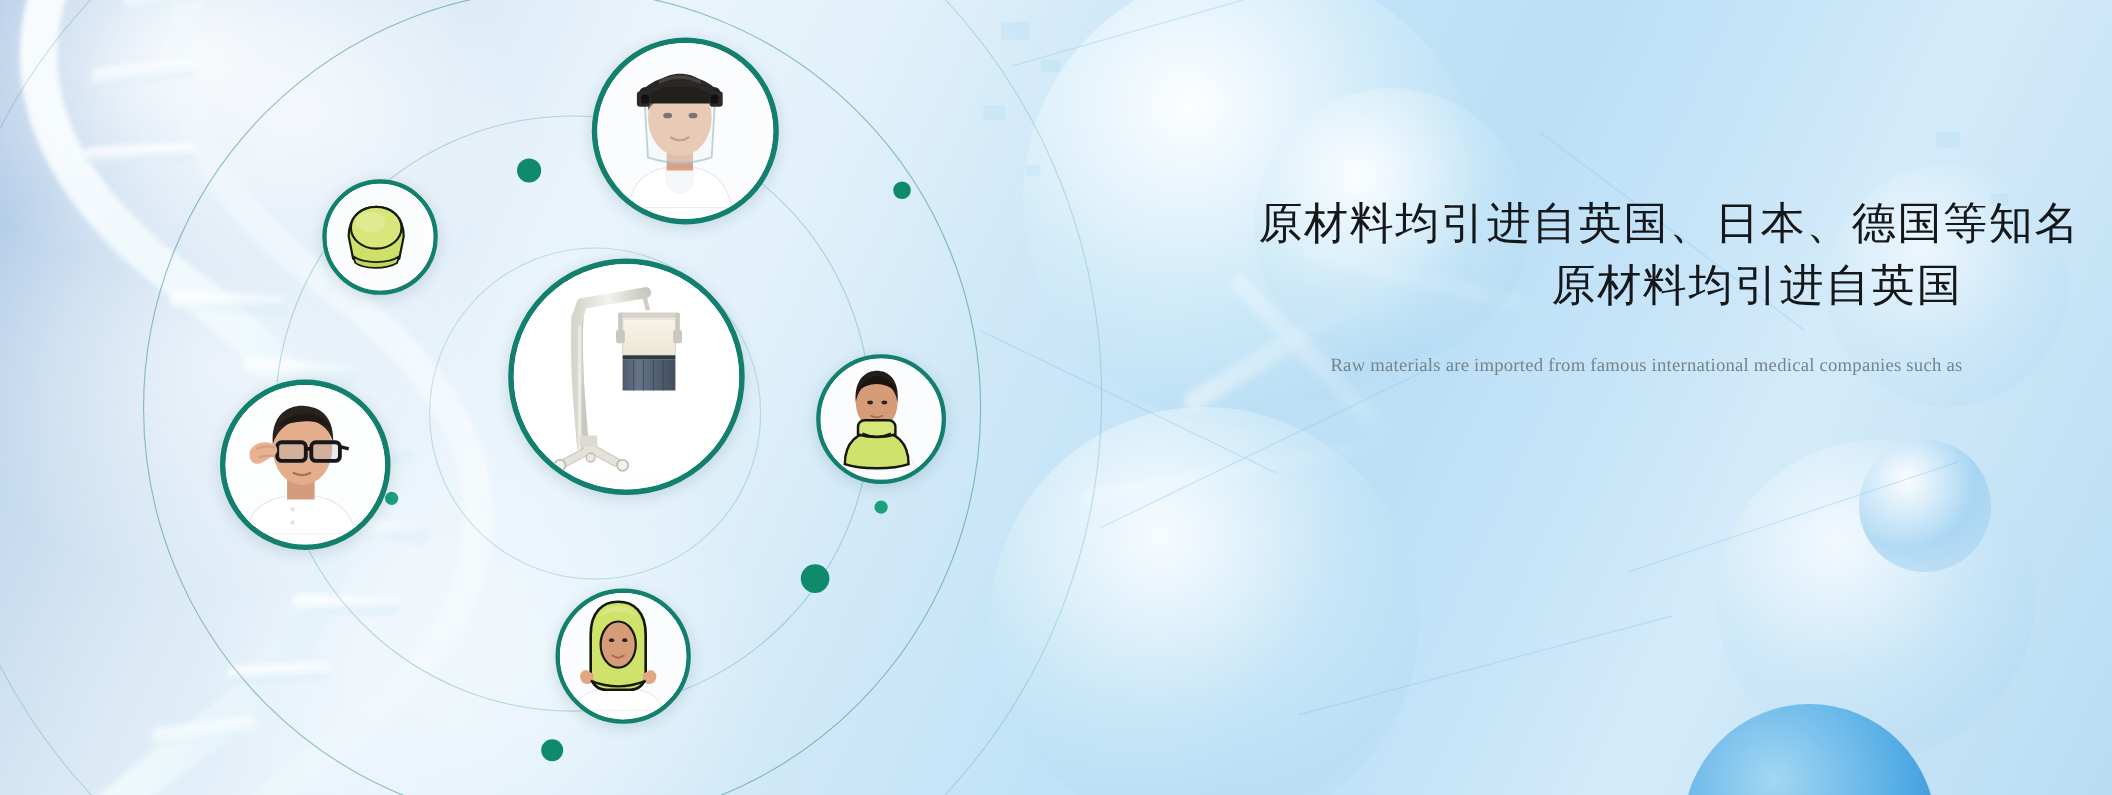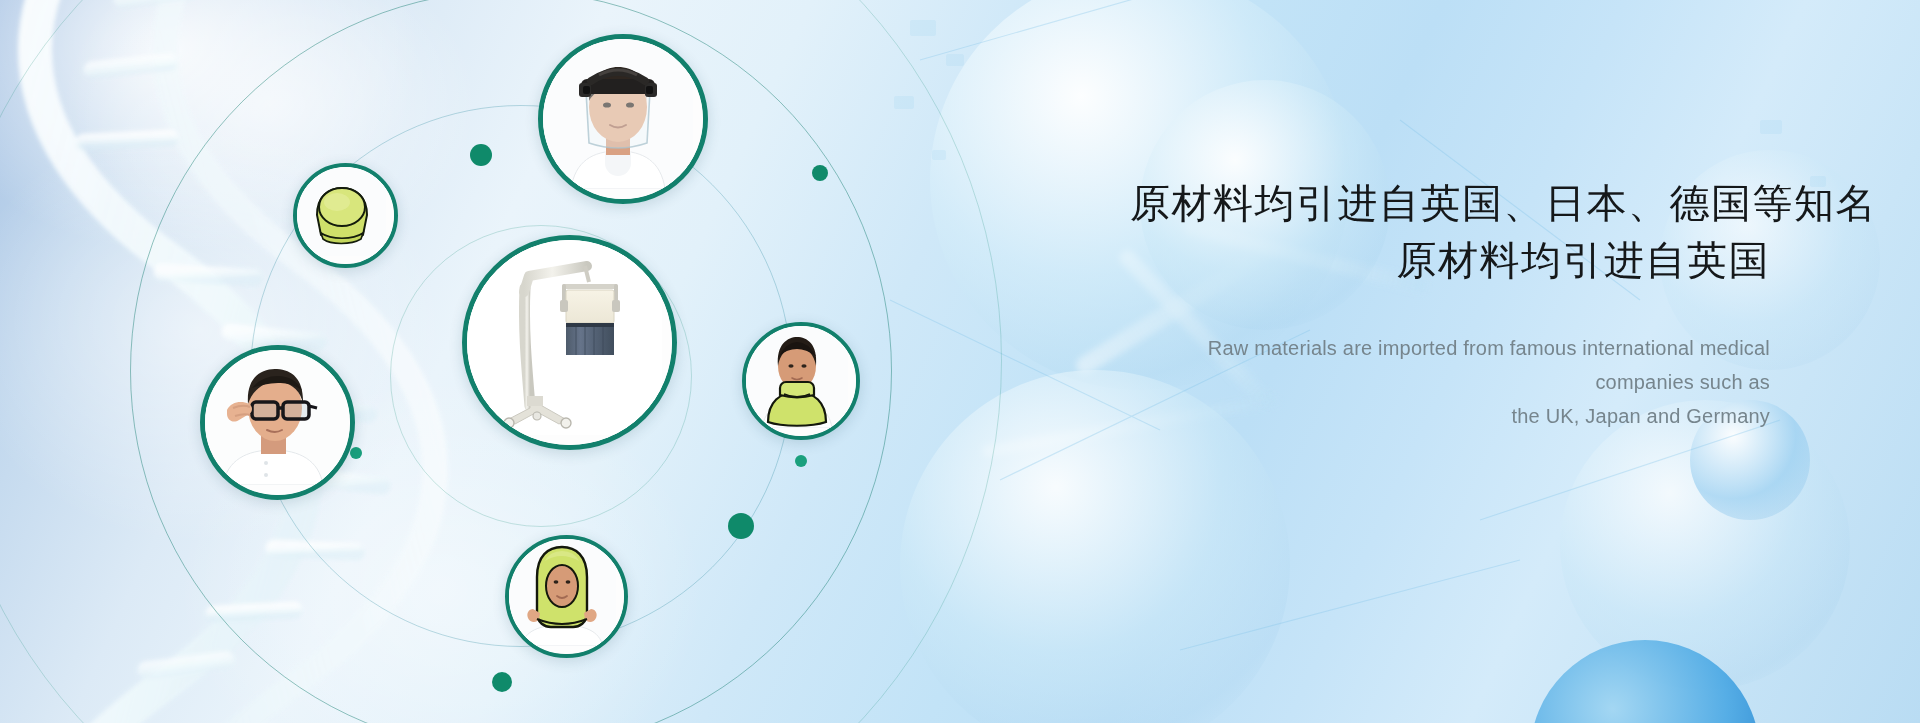--- a/index.html
+++ b/index.html
@@ -90,40 +90,40 @@
     position: absolute;
     inset: 0;
     border-radius: 50%;
     overflow: hidden;
     background: #fdfdfd;
   }
 
   
   .copy {
     position: absolute;
-    right: 150px;
+    right: 136px;
     top: 175px;
     width: 640px;
     text-align: right;
   }
   .headline {
     font-family: "Liberation Sans", sans-serif;
     font-size: 40px;
     line-height: 1.42;
     color: #15181a;
     letter-spacing: 1.5px;
     font-weight: 400;
     margin: 0;
     white-space: nowrap;
   }
   .headline.line2 { letter-spacing: 1.5px; }
   .sub {
-    margin-top: 42px;
-    font-family: Liberation Sans, sans-serif;
-    font-size: 20px;
+    margin-top: 28px;
+    font-family: Liberation Serif, serif;
+    font-size: 17px;
     line-height: 1.72;
     color: #76858d;
     letter-spacing: .2px;
   }
 
   
   svg { display: block; }
 </style>
 </head>
 <body>
@@ -428,17 +428,16 @@
         <path d="M28,80 q25,10 50,0" stroke="#14180c" stroke-width="2.2" fill="none"></path>
       </svg>
     </div>
   </div>
 
   <div class="copy">
     <div class="headline">原材料均引进自英国、日本、德国等知名</div>
     <div class="headline line2">原材料均引进自英国</div>
     <div class="sub">
       <div>Raw materials are imported from famous international medical companies such as</div>
-      <div>the UK, Japan and Germany</div>
     </div>
   </div>
 
 </div>
 
 </body></html>

